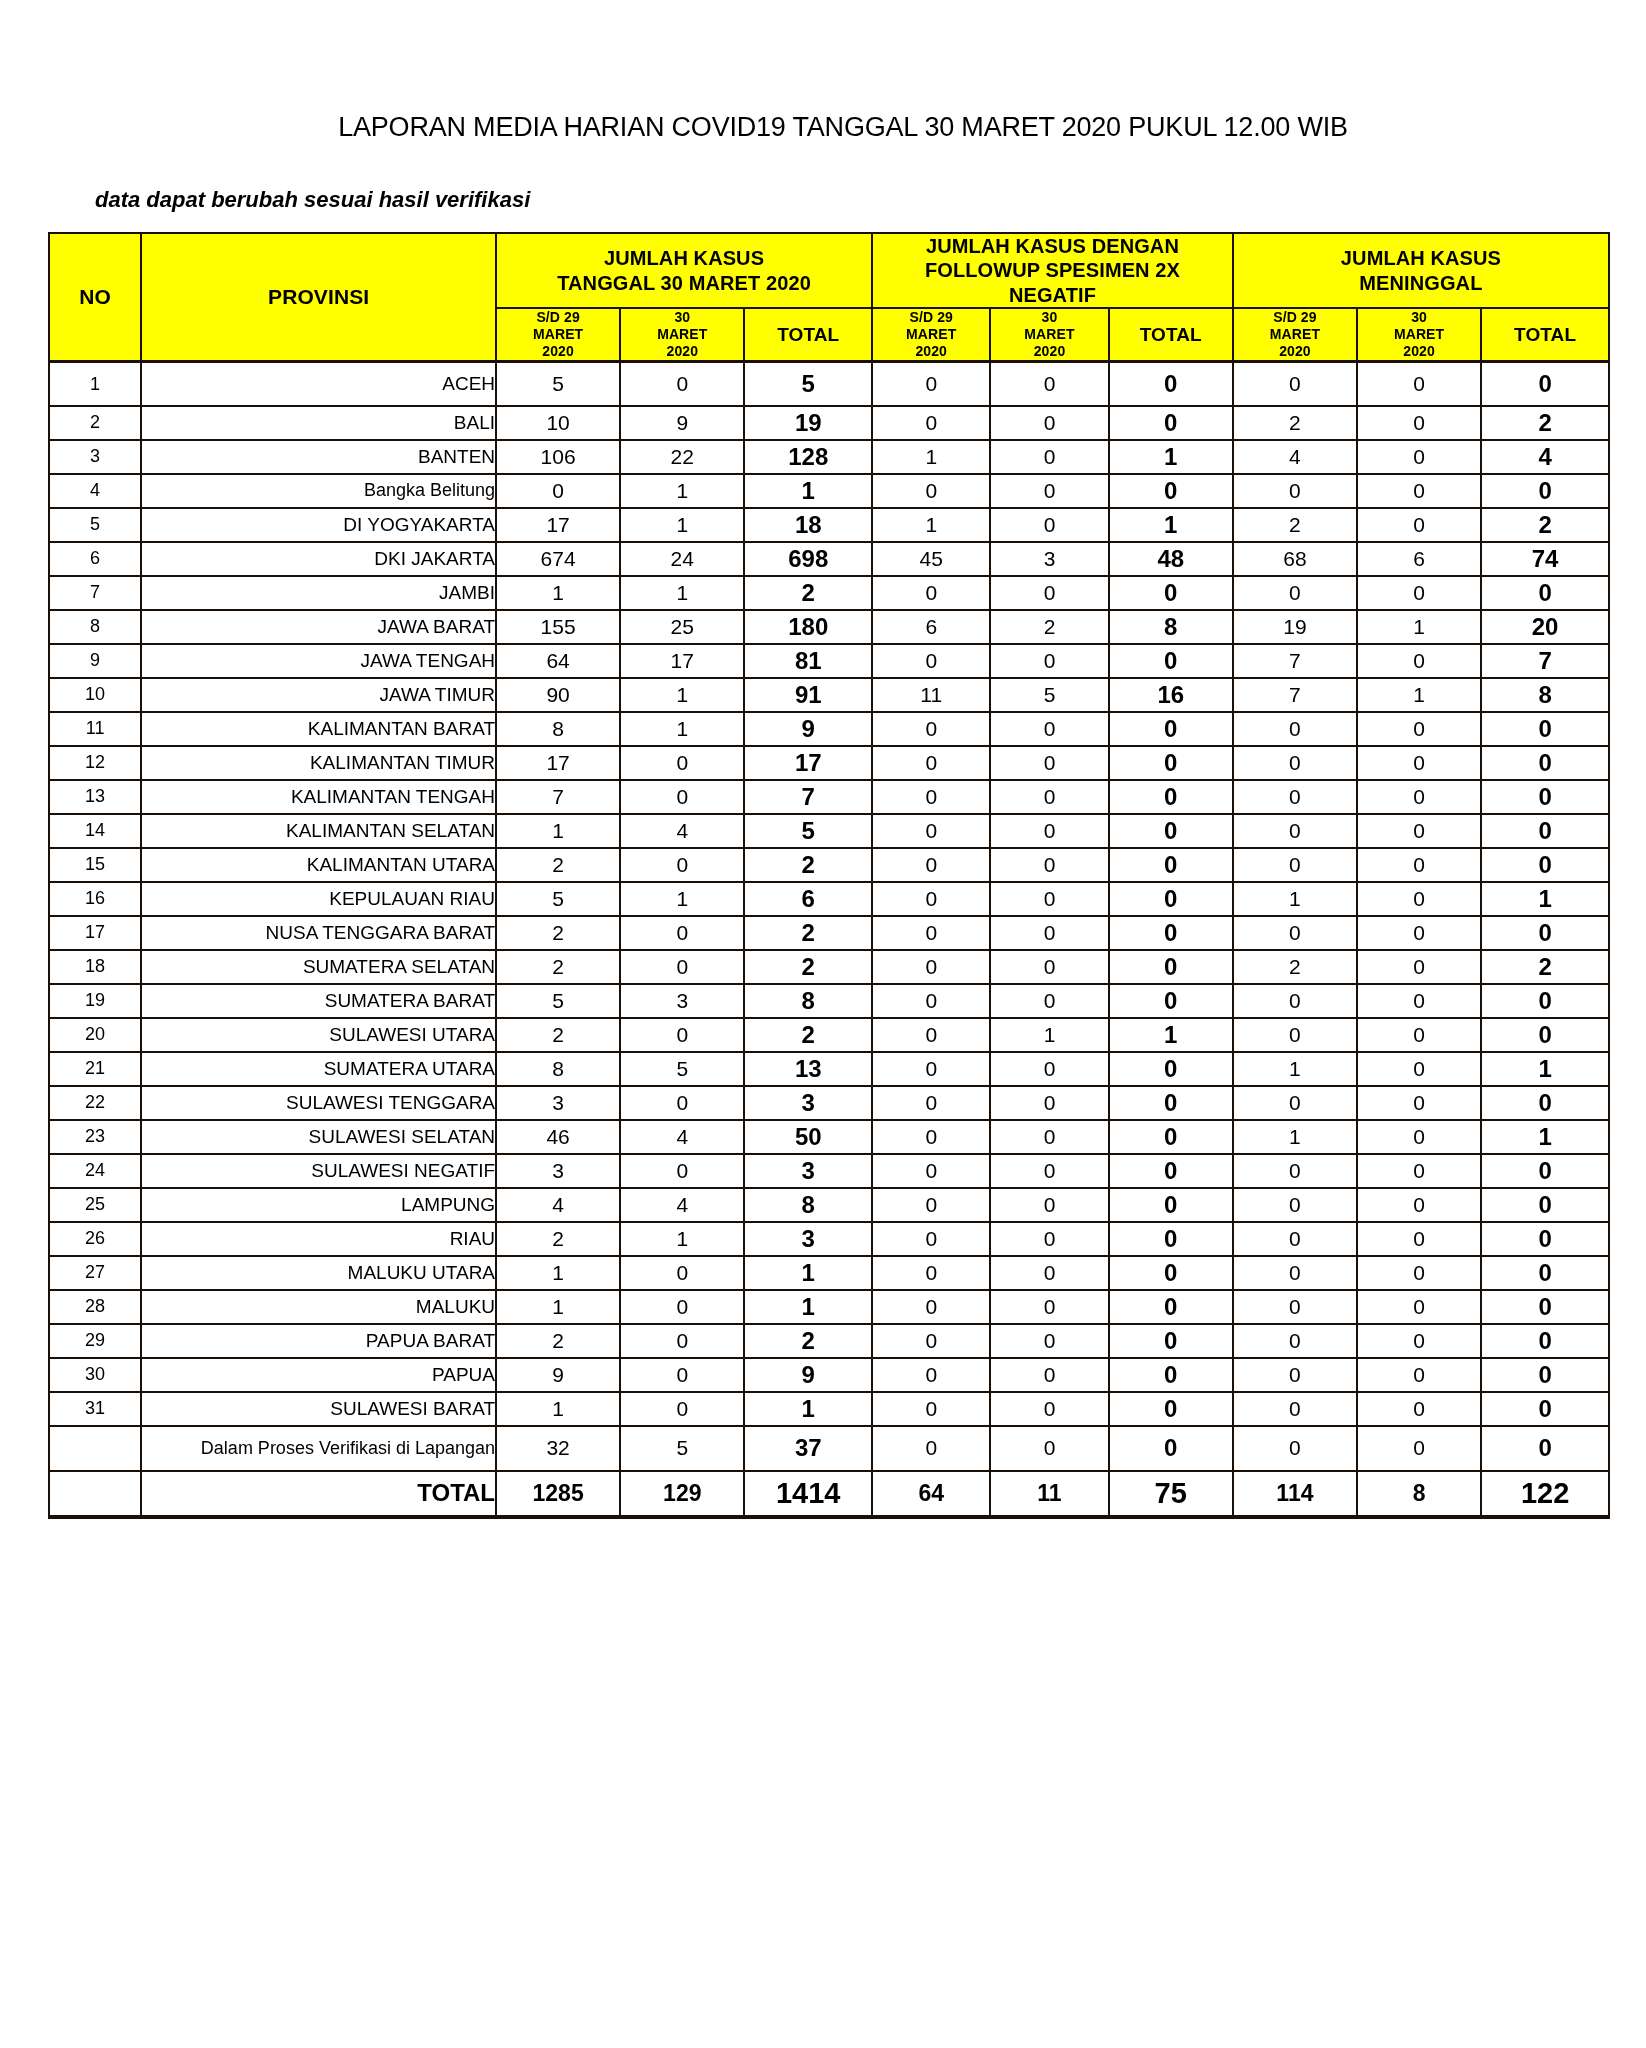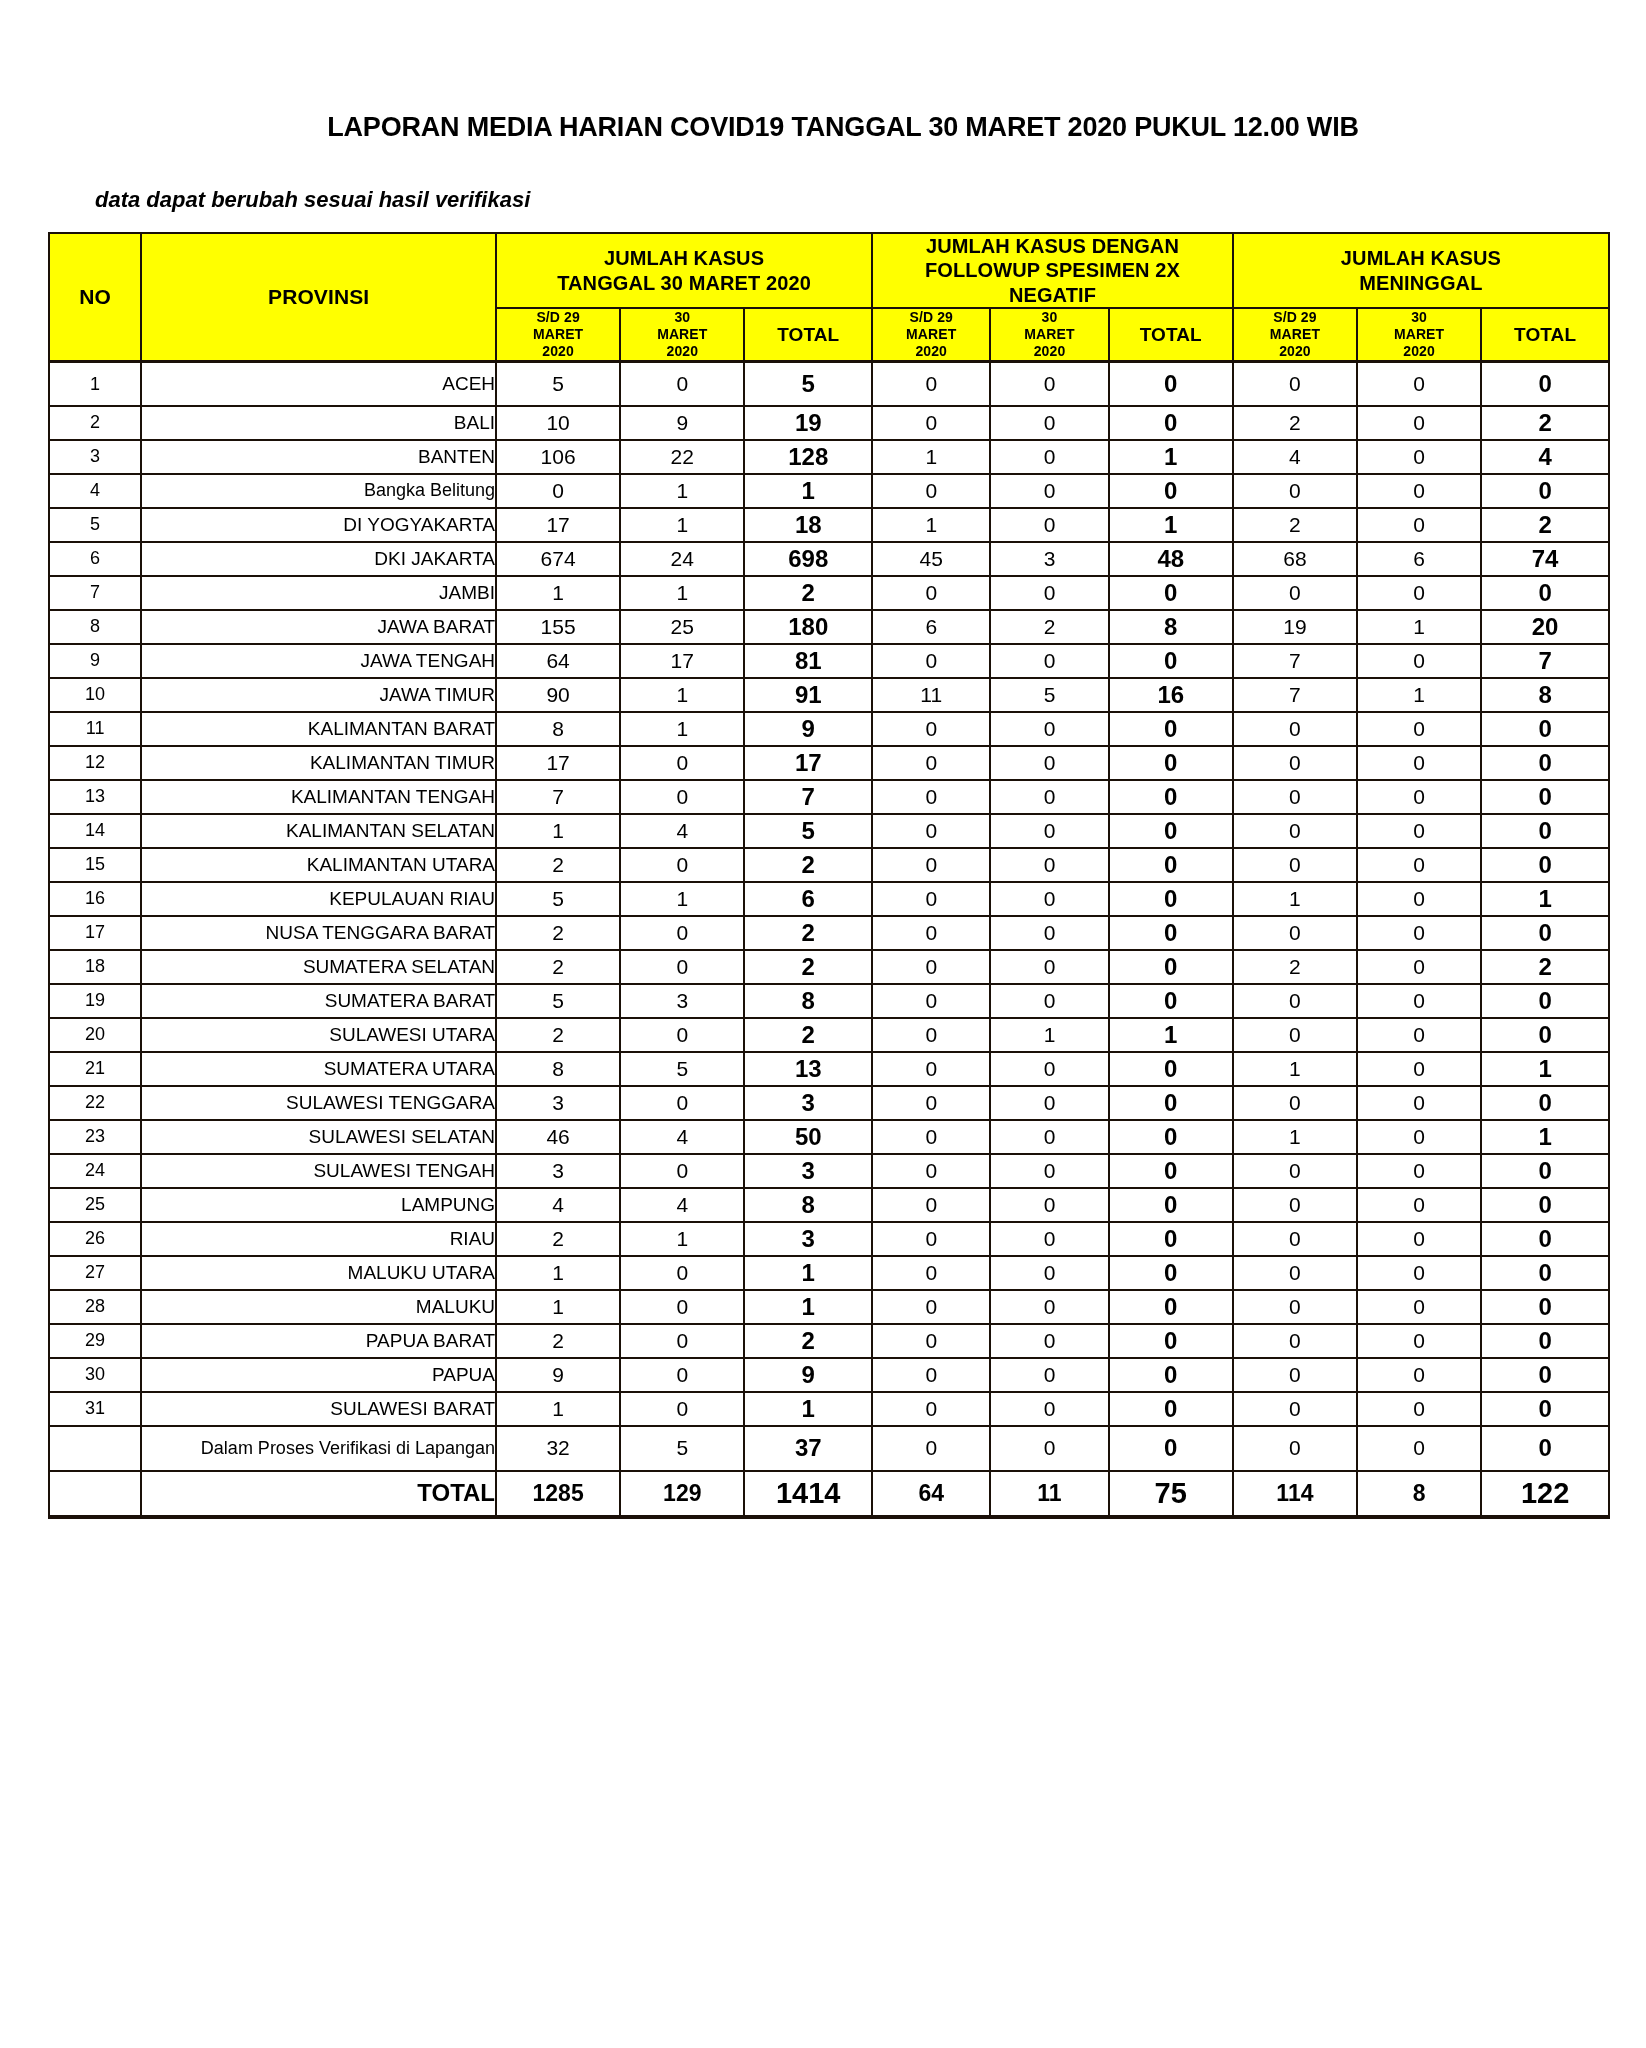--- a/index.html
+++ b/index.html
@@ -16,21 +16,21 @@
     overflow: hidden;
   }
   .page {
     position: relative;
     width: 1646px;
     height: 2048px;
     padding: 0;
   }
   .title {
     font-size: 27px;
-    font-weight: bold;
+    font-weight: normal;
     letter-spacing: -0.2px;
     text-align: center;
     padding-left: 40px;
     margin: 0;
     position: absolute;
     top: 112px;
     left: 0;
     width: 1646px;
     white-space: nowrap;
   }
@@ -499,21 +499,21 @@
           <td class="num tot">50</td>
           <td class="num">0</td>
           <td class="num">0</td>
           <td class="num tot">0</td>
           <td class="num">1</td>
           <td class="num">0</td>
           <td class="num tot">1</td>
         </tr>
         <tr>
           <td class="no">24</td>
-          <td class="prov">SULAWESI TENGAH</td>
+          <td class="prov">SULAWESI NEGATIF</td>
           <td class="num">3</td>
           <td class="num">0</td>
           <td class="num tot">3</td>
           <td class="num">0</td>
           <td class="num">0</td>
           <td class="num tot">0</td>
           <td class="num">0</td>
           <td class="num">0</td>
           <td class="num tot">0</td>
         </tr>

